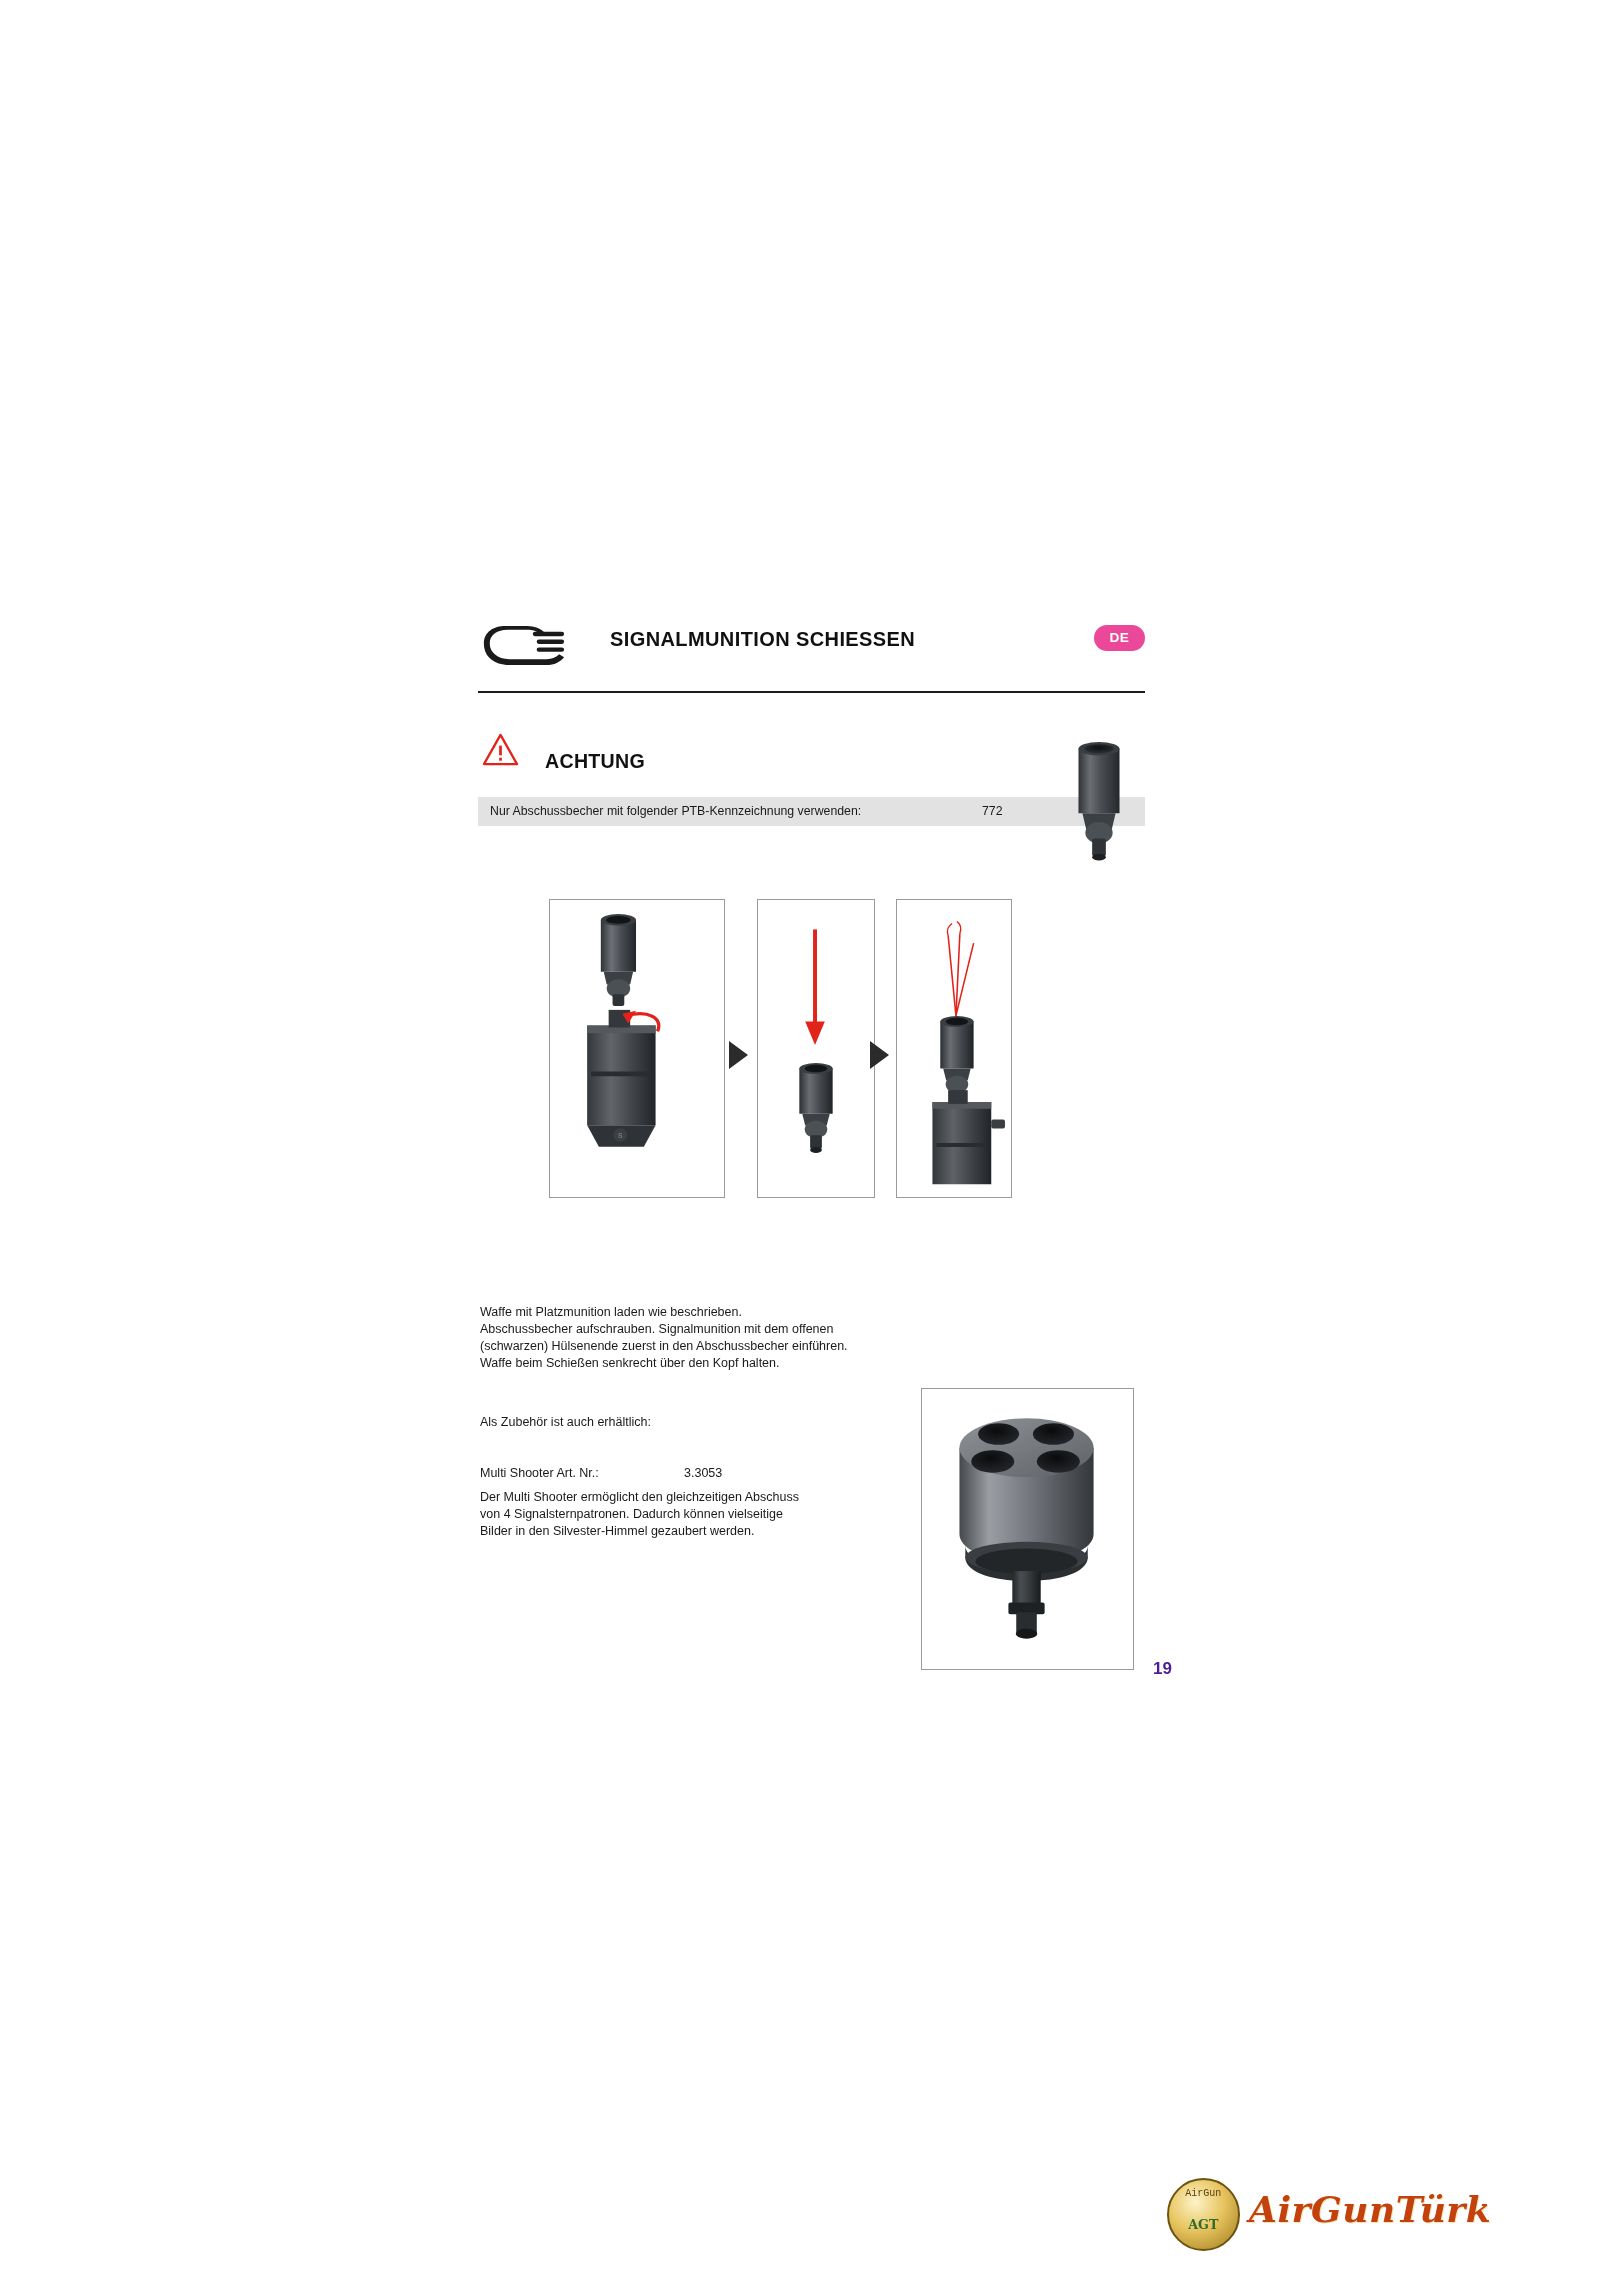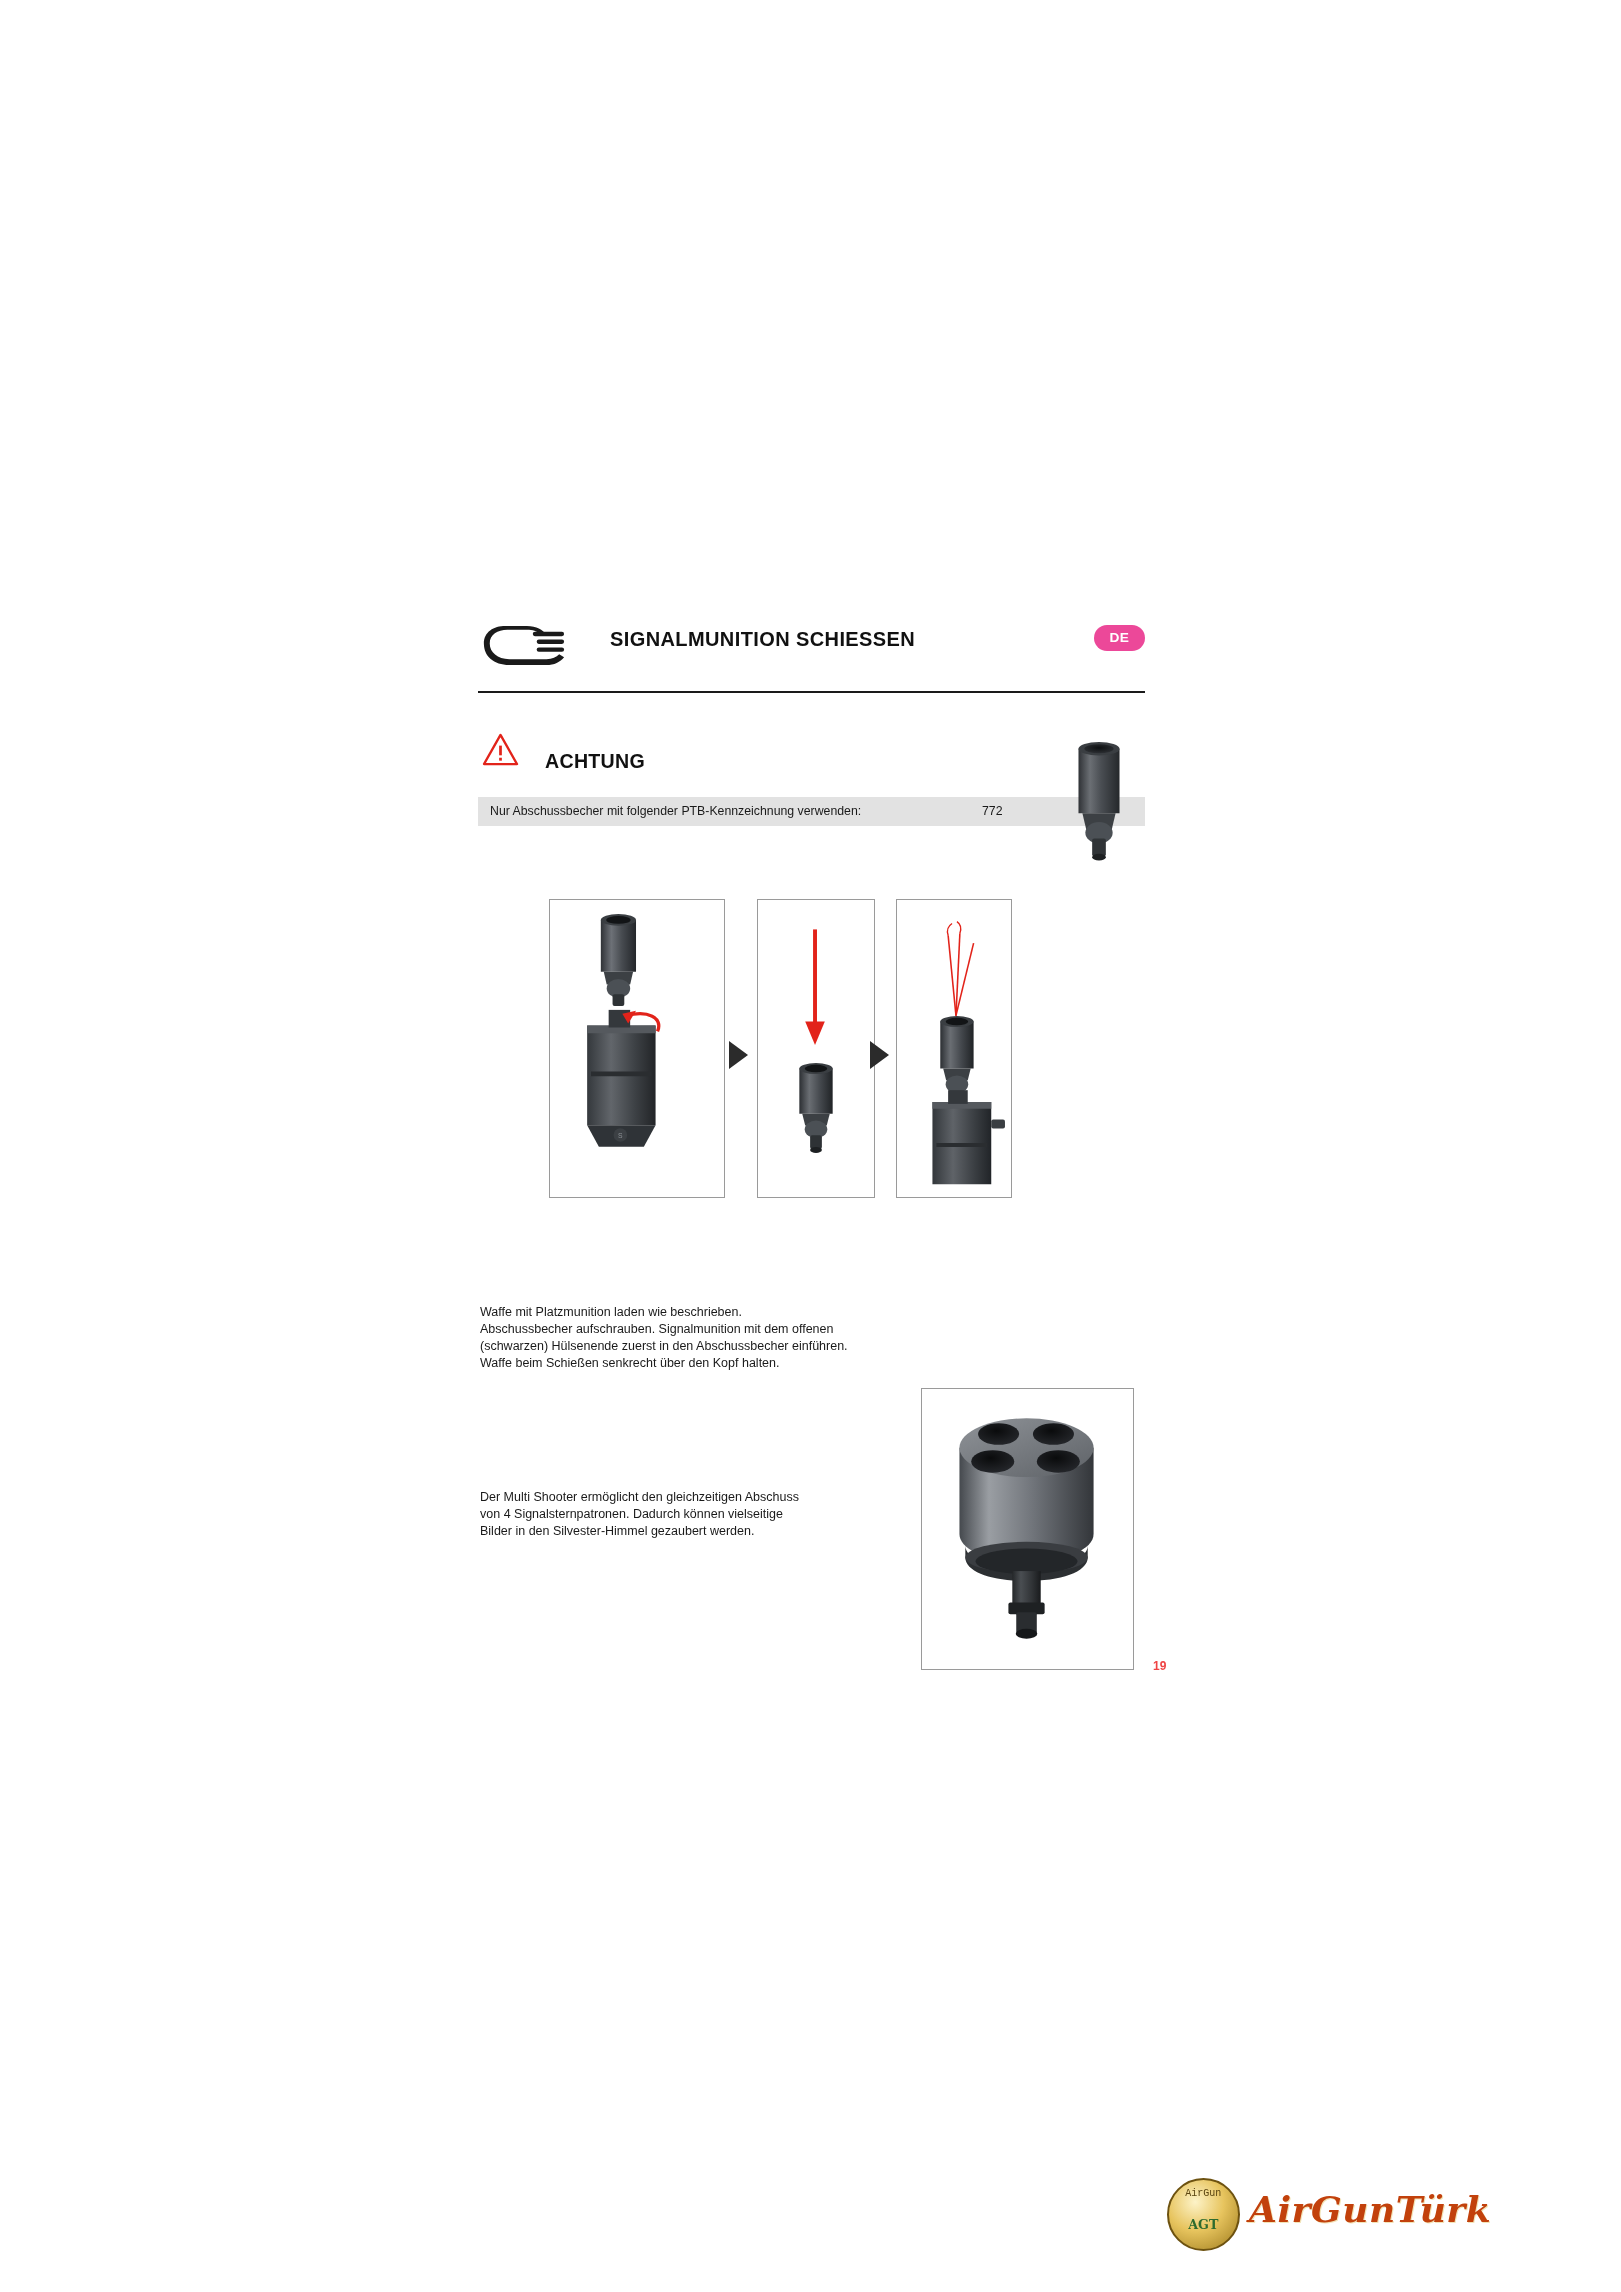--- a/index.html
+++ b/index.html
@@ -185,23 +185,23 @@
     height: 282px;
     border: 1px solid #9a9a9a;
     background: #ffffff;
     box-sizing: border-box;
   }
 
   .page-number {
     position: absolute;
     left: 1153px;
     top: 1659px;
-    font-size: 12px;
-    font-weight: bold;
-    color: #ef4444;
+    font-size: 17px;
+    font-weight: bold;
+    color: #4c1d95;
   }
 
   
   .watermark {
     position: absolute;
     left: 1155px;
     top: 2172px;
     width: 421px;
     height: 86px;
   }
@@ -414,20 +414,26 @@
         <rect x="96" y="224" width="14" height="9" rx="2" fill="#3a3e42"></rect>
       </svg>
     </div>
   </div>
 
   <div class="para para-main">Waffe mit Platzmunition laden wie beschrieben.
 Abschussbecher aufschrauben. Signalmunition mit dem offenen
 (schwarzen) Hülsenende zuerst in den Abschussbecher einführen.
 Waffe beim Schießen senkrecht über den Kopf halten.</div>
 
+  <div class="para para-acc">
+    <span class="acc-line">Als Zubehör ist auch erhältlich:</span>
+    <span class="acc-line">
+      <span class="acc-art">Multi Shooter Art. Nr.:</span><span>3.3053</span>
+    </span>
+  </div>
 
   <div class="para para-multi">Der Multi Shooter ermöglicht den gleichzeitigen Abschuss
 von 4 Signalsternpatronen. Dadurch können vielseitige
 Bilder in den Silvester-Himmel gezaubert werden.</div>
 
   <div class="multi-frame">
     <svg viewBox="0 0 215 286" width="211" height="280">
       <defs>
         <linearGradient id="msBody" x1="0" y1="0" x2="1" y2="0">
           <stop offset="0%" stop-color="#45494e"></stop>

